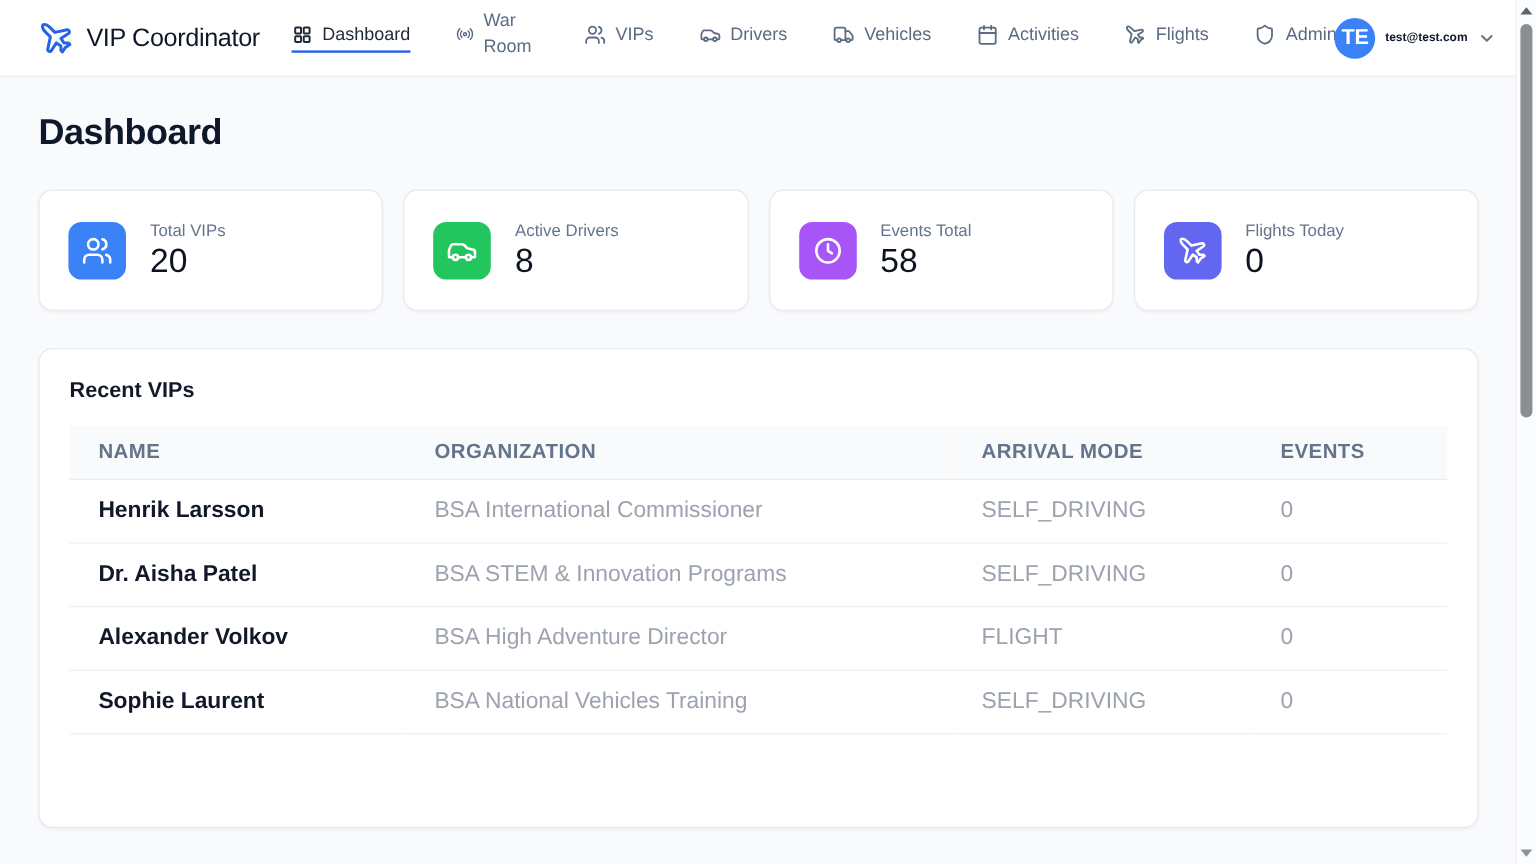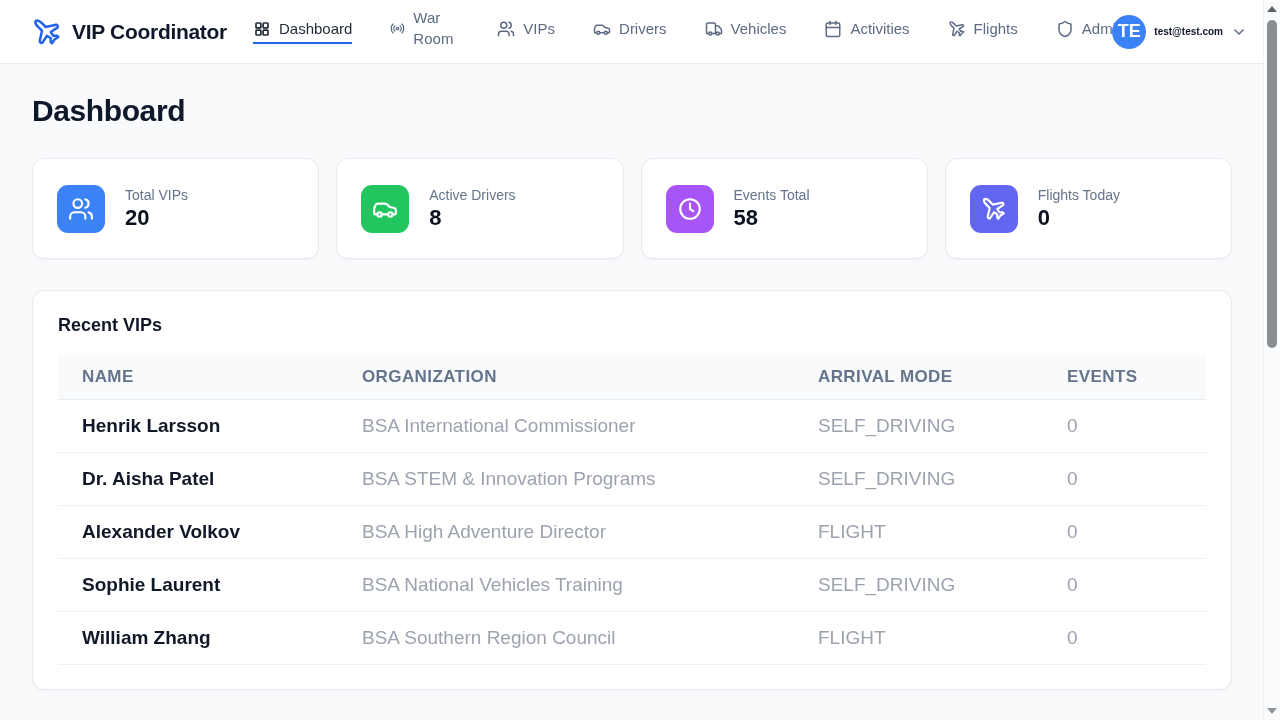--- a/index.html
+++ b/index.html
@@ -16,21 +16,21 @@
   .topbar {
     height: 64px;
     background: #ffffff;
     border-bottom: 1px solid #e7ebf1;
     display: flex;
     align-items: center;
     padding: 0 16px 0 32px;
   }
   .brand { display: flex; align-items: center; gap: 10px; flex: none; }
   .brand-logo { width: 30px; height: 30px; color: #2563eb; transform: scaleX(-1); }
-  .brand-title { font-size: 21px; font-weight: 700; letter-spacing: -0.3px; color: #0f172a; white-space: nowrap; }
+  .brand-title { font-size: 21px; font-weight: 400; letter-spacing: -0.3px; color: #0f172a; white-space: nowrap; }
 
   nav.main-nav {
     display: flex;
     align-items: center;
     gap: 38px;
     margin-left: 26px;
     flex: 1 1 auto;
     min-width: 0;
   }
   .nav-item {
@@ -86,21 +86,21 @@
     gap: 20px;
     height: 101px;
   }
   .stat-icon {
     width: 48px; height: 48px; border-radius: 11px;
     display: flex; align-items: center; justify-content: center;
     color: #ffffff; flex: none;
   }
   .stat-icon svg { width: 26px; height: 26px; }
   .stat-label { font-size: 14px; font-weight: 500; color: #64748b; margin-bottom: 3px; }
-  .stat-value { font-size: 22px; font-weight: 700; color: #0b1220; line-height: 1.05; }
+  .stat-value { font-size: 28px; font-weight: 400; color: #0b1220; line-height: 1.05; }
 
   .panel {
     background: #ffffff;
     border: 1px solid #e7eaf0;
     border-radius: 12px;
     box-shadow: 0 1px 2px rgba(15,23,42,0.04);
     padding: 24px 25px;
     height: 400px;
   }
   .panel-title { font-size: 18px; font-weight: 700; color: #111827; margin-bottom: 19px; }
@@ -337,26 +337,20 @@
             <td>BSA High Adventure Director</td>
             <td>FLIGHT</td>
             <td>0</td>
           </tr>
           <tr>
             <td class="cell-name">Sophie Laurent</td>
             <td>BSA National Vehicles Training</td>
             <td>SELF_DRIVING</td>
             <td>0</td>
           </tr>
-          <tr>
-            <td class="cell-name">William Zhang</td>
-            <td>BSA Southern Region Council</td>
-            <td>FLIGHT</td>
-            <td>0</td>
-          </tr>
         </tbody>
       </table>
     </section>
   </main>
 </div>
 
 <div class="scrollbar">
   <div class="sb-arrow-up"></div>
   <div class="sb-thumb"></div>
   <div class="sb-arrow-down"></div>

